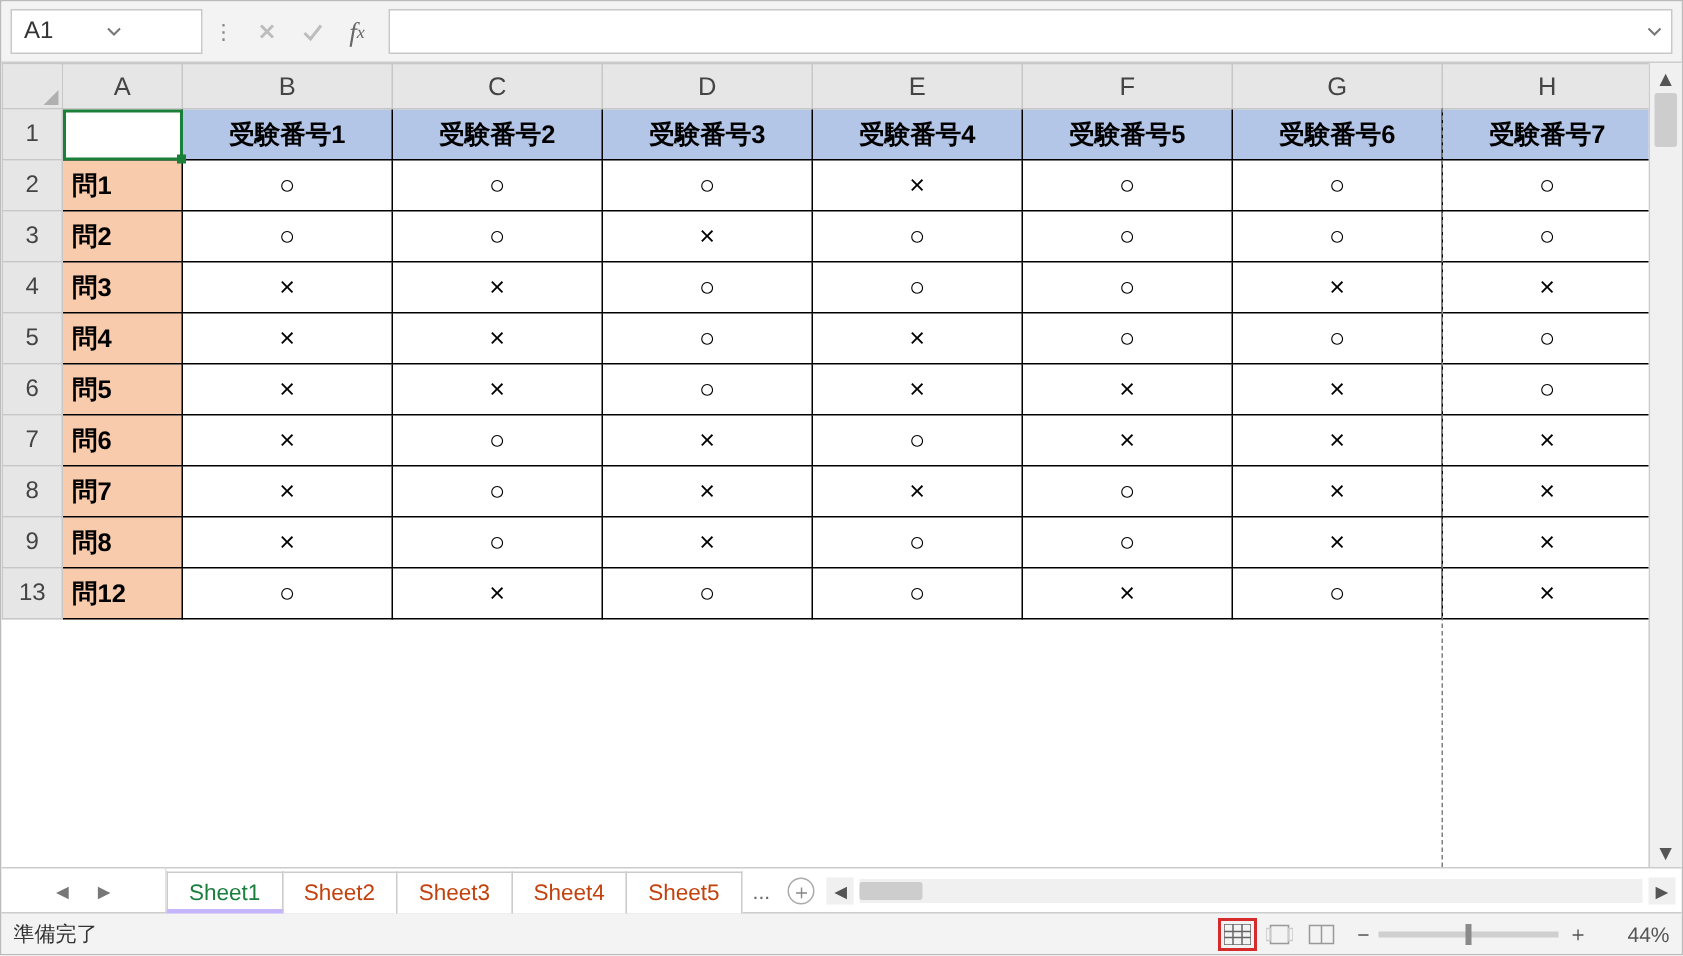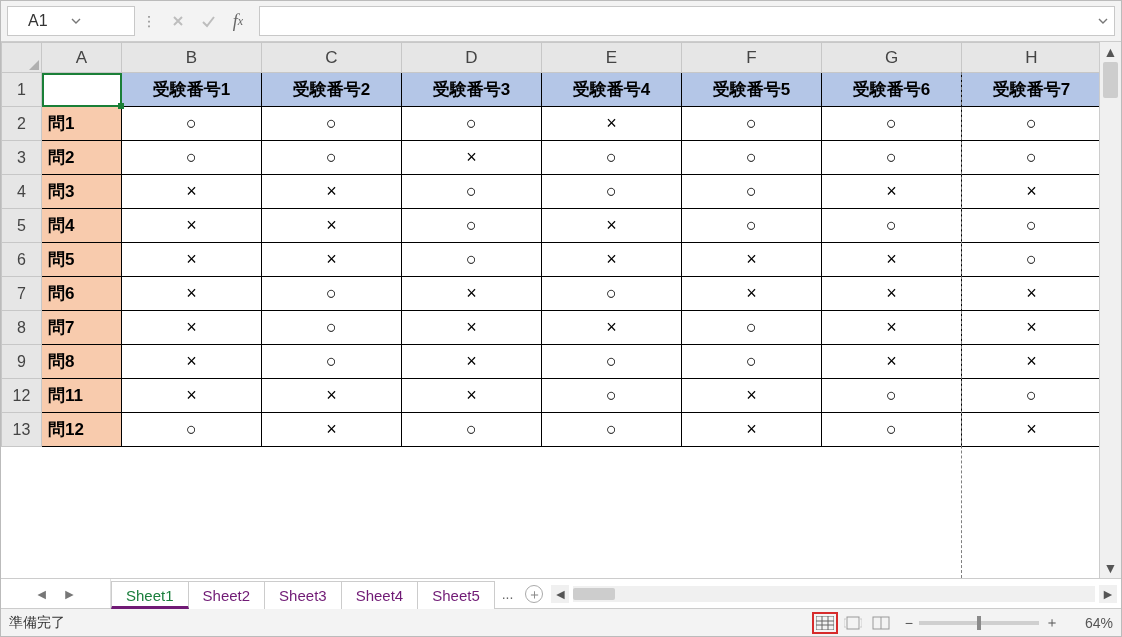--- a/index.html
+++ b/index.html
@@ -1,21 +1,21 @@
 <!DOCTYPE html>
 <html><head>
 <meta charset="utf-8">
 <style>
 * { box-sizing: border-box; margin: 0; padding: 0; }
 html, body { width: 1122px; height: 637px; font-family: "Meiryo", "MS PGothic", sans-serif; font-size: 14px; overflow: hidden; background: #fff; }
 .app { width: 1122px; height: 637px; display: flex; flex-direction: column; border: 1px solid #bbb; }
 
 
 .formula-bar { height: 41px; display: flex; align-items: center; background: #f3f3f3; border-bottom: 1px solid #ccc; padding: 4px 6px; }
-.name-box { width: 128px; height: 30px; background: #fff; border: 1px solid #c8c8c8; display: flex; align-items: center; padding: 0 20px; position: relative; }
+.name-box { width: 128px; height: 30px; background: #fff; border: 1px solid #c8c8c8; display: flex; align-items: center; padding: 0 8px; position: relative; }
 .name-box span { flex: 1; color: #333; font-size: 16px; }
 .dd-arrow { width: 10px; height: 10px; }
 .dd-arrow svg { display:block; }
 .fb-sep { width: 8px; }
 .fb-handle { width: 12px; display:flex; align-items:center; justify-content:center; color:#888; }
 .fb-handle::before{ content:"⋮"; }
 .fb-btn { width: 30px; height: 30px; display: flex; align-items: center; justify-content: center; color: #9a9a9a; }
 .fb-btn.fx { font-style: italic; font-family: "Times New Roman", serif; color: #666; font-size: 18px; }
 .fb-input { flex: 1; height: 30px; background: #fff; border: 1px solid #c8c8c8; margin-left: 6px; position: relative; }
 .fb-input .dd { position:absolute; right:6px; top:50%; transform:translateY(-50%); }
@@ -41,22 +41,22 @@
 
 .vscroll { width:22px; background:#f0f0f0; border-left:1px solid #ccc; display:flex; flex-direction:column; }
 .vscroll .arrow { height:20px; display:flex;align-items:center;justify-content:center; color:#555; }
 .vscroll .track { flex:1; position:relative; }
 .vscroll .thumb { position:absolute; left:3px; right:3px; top:0; height:36px; background:#cdcdcd; border-radius:2px; }
 
 
 .tabs-row { height: 30px; display:flex; align-items:stretch; background:#fff; border-top:1px solid #ccc; }
 .tabs-nav { width:110px; display:flex; align-items:center; justify-content:center; gap:14px; border-right:1px solid #e0e0e0; color:#777; }
 .tabs { display:flex; align-items:flex-end; }
-.tab { padding:0 14px; height:28px; line-height:28px; border:1px solid #ccc; border-bottom:none; margin-right:-1px; background:#fff; color:#701a75; font-size:15px; position:relative; top:1px; }
-.tab.active { color:#1a7e3c; border-bottom:3px solid #701a75; background:#fff; z-index:2; }
+.tab { padding:0 14px; height:28px; line-height:28px; border:1px solid #ccc; border-bottom:none; margin-right:-1px; background:#fff; color:#c2410c; font-size:15px; position:relative; top:1px; }
+.tab.active { color:#1a7e3c; border-bottom:3px solid #c4b5fd; background:#fff; z-index:2; }
 .tab-more { padding:0 8px; color:#666; display:flex; align-items:center; }
 .tab-add { width:26px; display:flex; align-items:center; justify-content:center; color:#888; }
 .tab-add .circ { width:18px;height:18px;border:1px solid #aaa;border-radius:50%; display:flex;align-items:center;justify-content:center; font-size:14px; line-height:1; }
 .hscroll { flex:1; display:flex; align-items:center; padding:0 4px; gap:4px; }
 .hscroll .arrow{ width:18px;height:18px; display:flex;align-items:center;justify-content:center;color:#555; background:#f0f0f0; }
 .hscroll .track{ flex:1; height:16px; background:#f0f0f0; position:relative; }
 .hscroll .thumb{ position:absolute; left:0; top:2px; bottom:2px; width:42px; background:#cdcdcd; border-radius:2px; }
 
 
 .status-bar { height:28px; background:#f3f3f3; border-top:1px solid #ccc; display:flex; align-items:center; padding:0 8px; font-size:14px; color:#333; }
@@ -225,31 +225,20 @@
             <tr>
               <td class="rownum">9</td>
               <td class="cell rowlabel">問8</td>
               <td class="cell">×</td>
               <td class="cell">○</td>
               <td class="cell">×</td>
               <td class="cell">○</td>
               <td class="cell">○</td>
               <td class="cell">×</td>
               <td class="cell">×</td>
-            </tr>
-            <tr>
-              <td class="rownum">12</td>
-              <td class="cell rowlabel">問11</td>
-              <td class="cell">×</td>
-              <td class="cell">×</td>
-              <td class="cell">×</td>
-              <td class="cell">○</td>
-              <td class="cell">×</td>
-              <td class="cell">○</td>
-              <td class="cell">○</td>
             </tr>
             <tr>
               <td class="rownum">13</td>
               <td class="cell rowlabel">問12</td>
               <td class="cell">○</td>
               <td class="cell">×</td>
               <td class="cell">○</td>
               <td class="cell">○</td>
               <td class="cell">×</td>
               <td class="cell">○</td>
@@ -314,17 +303,17 @@
     <div class="view-btn">
       <svg width="18" height="14" viewBox="0 0 18 14">
           <rect x="1" y="1" width="16" height="12" fill="none" stroke="#999"></rect>
           <path d="M9 1 V13" stroke="#999"></path>
         </svg>
     </div>
     <div class="zoom">
       <span>−</span>
       <div class="slider"></div>
       <span>＋</span>
-      <span class="pct">64%</span>
+      <span class="pct">44%</span>
     </div>
   </div>
 
 </div>
 
 </body></html>

